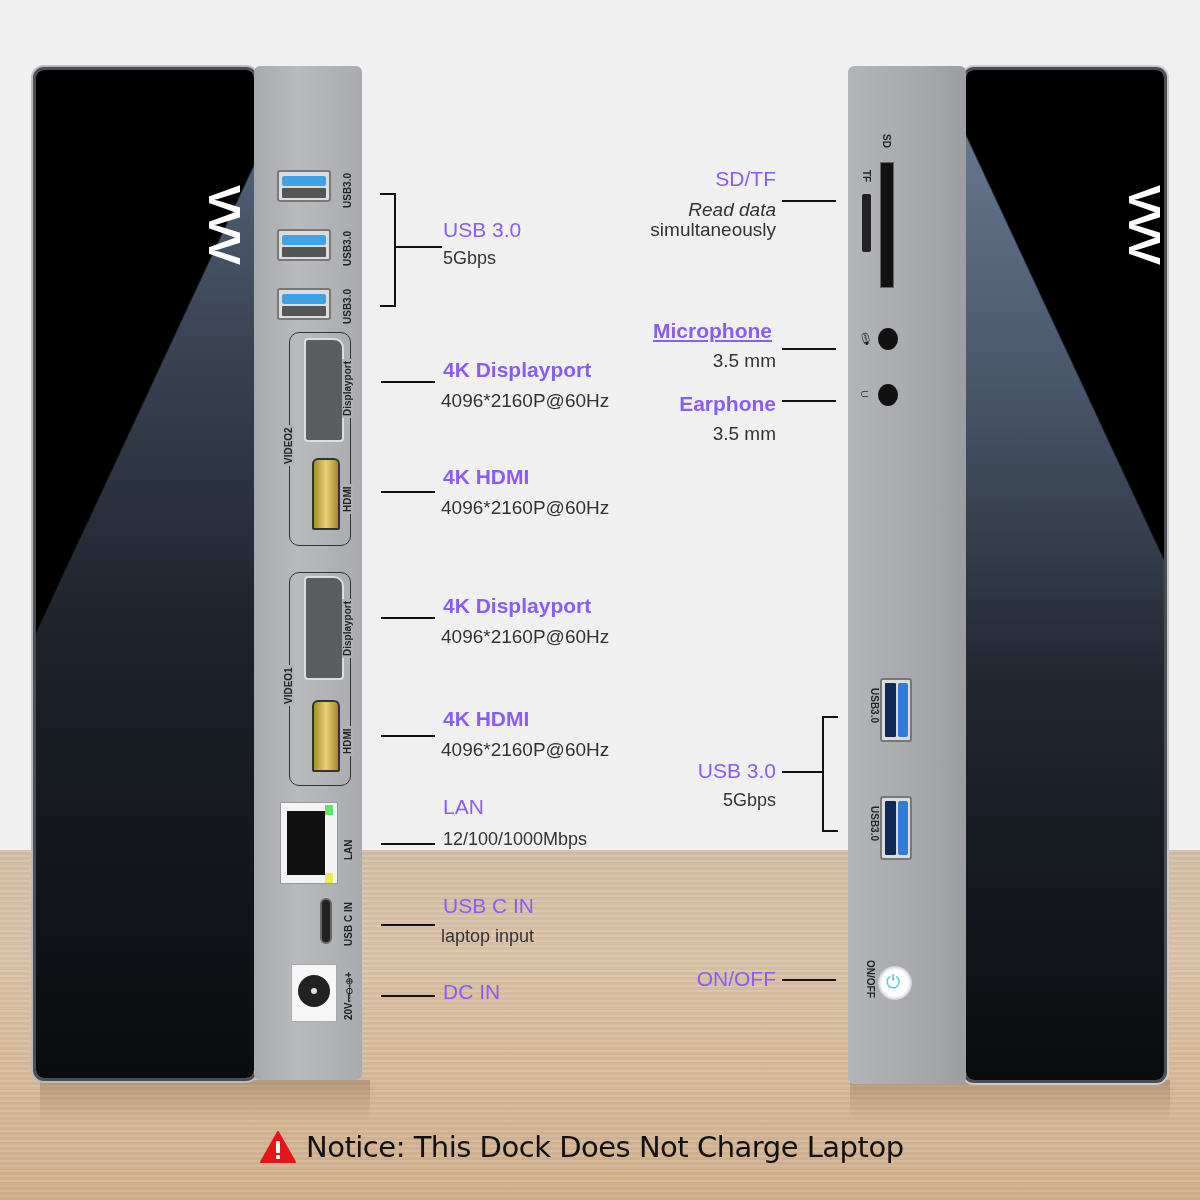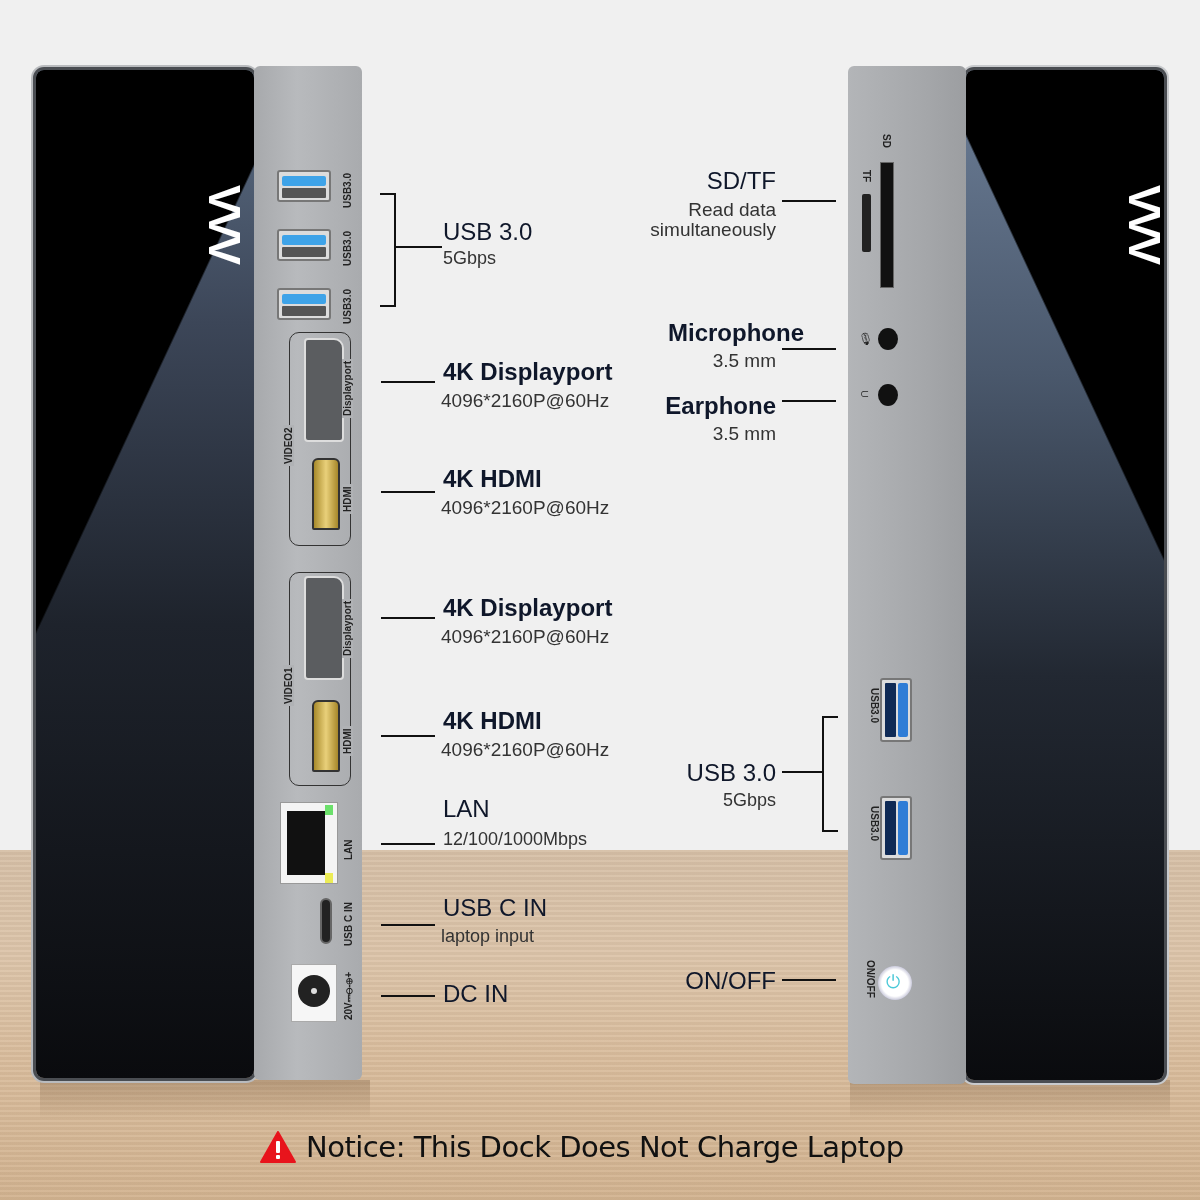--- a/index.html
+++ b/index.html
@@ -55,21 +55,21 @@
   .sd{position:absolute;left:880px;top:162px;width:12px;height:124px;background:#111;border:1px solid #666;}
   .tf{position:absolute;left:862px;top:194px;width:9px;height:58px;background:#222;border-radius:2px;}
   .jack{position:absolute;width:20px;height:22px;border-radius:50%;background:#111;}
   .power{position:absolute;left:878px;top:966px;width:34px;height:34px;border-radius:50%;background:radial-gradient(circle,#fff 55%,#ccd 70%,#444 100%);}
   .power span{position:absolute;left:8px;top:7px;font-size:18px;color:#4cc9d8;line-height:18px;}
 
   
   .line{position:absolute;height:2px;background:#111;}
   .bracket{position:absolute;border:2px solid #111;border-left:none;}
   .bracket.r{border-right:none;border-left:2px solid #111;}
-  .title{position:absolute;font-size:24px;color:#0f172a;white-space:nowrap;}
+  .title{position:absolute;font-size:21px;color:#8b5cf6;white-space:nowrap;}
   .title.b{font-weight:bold;}
   .sub{position:absolute;font-size:19px;color:#333;white-space:nowrap;}
   .ra{text-align:right;}
 
   .notice{position:absolute;left:260px;top:1130px;display:flex;align-items:center;gap:10px;}
   .notice .warn{width:36px;height:32px;position:relative;}
   .notice .warn svg{display:block;}
   .notice .text{font-family:"DejaVu Sans",sans-serif;font-size:29px;color:#111;letter-spacing:-0.5px;}
 
   .shadow{position:absolute;top:1080px;height:40px;background:linear-gradient(180deg,rgba(120,90,60,0.35),rgba(120,90,60,0));}
@@ -170,25 +170,25 @@
 <div class="sub" style="left:443px;top:829px;font-size:18px;">12/100/1000Mbps</div>
 
 <div class="line" style="left:381px;top:924px;width:54px;"></div>
 <div class="title" style="left:443px;top:894px;">USB C IN</div>
 <div class="sub" style="left:441px;top:926px;font-size:18px;">laptop input</div>
 
 <div class="line" style="left:381px;top:995px;width:54px;"></div>
 <div class="title" style="left:443px;top:980px;">DC IN</div>
 
 <div class="title ra" style="left:600px;top:167px;width:176px;">SD/TF</div>
-<div class="sub ra" style="left:560px;top:199px;width:216px;">Read data</div>
+<div class="sub ra" style="left:560px;top:199px;width:216px;font-style:italic;">Read data</div>
 <div class="sub ra" style="left:560px;top:219px;width:216px;">simultaneously</div>
 <div class="line" style="left:782px;top:200px;width:54px;"></div>
 
-<div class="title b ra" style="left:588px;top:319px;width:216px;">Microphone</div>
+<div class="title b ra" style="left:556px;top:319px;width:216px;text-decoration:underline;">Microphone</div>
 <div class="sub ra" style="left:560px;top:350px;width:216px;">3.5 mm</div>
 <div class="line" style="left:782px;top:348px;width:54px;"></div>
 
 <div class="title b ra" style="left:560px;top:392px;width:216px;">Earphone</div>
 <div class="sub ra" style="left:560px;top:423px;width:216px;">3.5 mm</div>
 <div class="line" style="left:782px;top:400px;width:54px;"></div>
 
 <div class="title ra" style="left:600px;top:759px;width:176px;">USB 3.0</div>
 <div class="sub ra" style="left:600px;top:790px;width:176px;font-size:18px;">5Gbps</div>
 <div class="line" style="left:782px;top:771px;width:42px;"></div>

